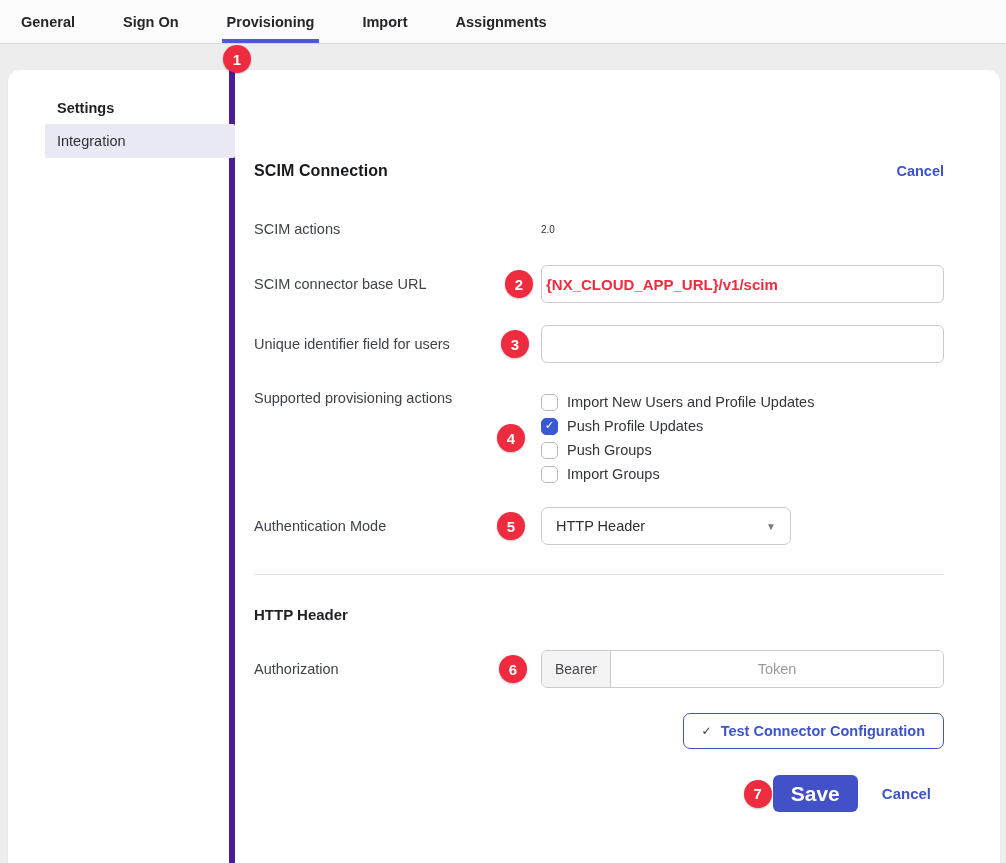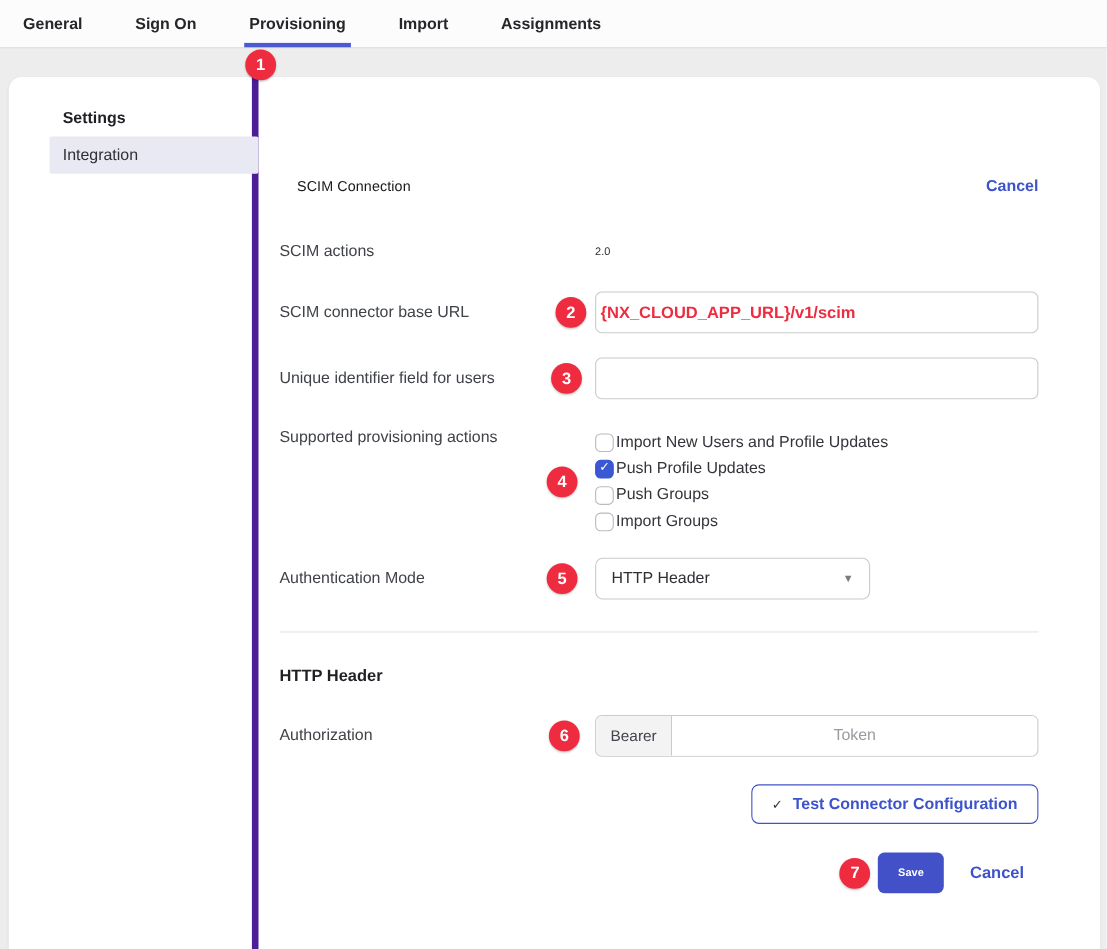--- a/index.html
+++ b/index.html
@@ -37,37 +37,37 @@
 
   
   .sidebar{position:absolute;left:17px;top:0;bottom:0;width:210px;border-right:6px solid #4c1d95;}
   .sidebar-heading{margin:30px 0 0 32px;font-size:14.5px;font-weight:700;color:#1f2024;}
   .sidebar-item{margin-top:8px;margin-left:20px;width:190px;height:34px;line-height:34px;padding-left:12px;font-size:14.5px;color:#2e3035;cursor:pointer;border-radius:2px;}
   .sidebar-item.selected{background:var(--selected-bg);}
 
   
   .main{position:absolute;left:210px;top:0;right:0;bottom:0;padding:92px 56px 0 36px;}
   .heading-row{display:flex;justify-content:space-between;align-items:baseline;height:24px;}
-  .section-title{font-size:13px;font-weight:400;color:#17181c;letter-spacing:.1px;margin-left:16px;}
+  .section-title{font-size:16px;font-weight:700;color:#17181c;letter-spacing:.1px;}
   .link{color:var(--accent);font-size:14.5px;font-weight:700;cursor:pointer;text-decoration:none;}
 
   .form-row{display:flex;align-items:center;position:relative;}
   .form-label{width:287px;flex:0 0 287px;font-size:14.5px;color:#3f4248;}
   .row-version{margin-top:33px;height:20px;}
   .plain-value{font-size:10px;color:#2d2f33;}
 
   .text-input{height:38px;border:1px solid var(--input-border);border-radius:6px;background:#fff;font-family:inherit;font-size:14.5px;color:#2d2f33;padding:0 4px;outline:none;}
   .row-baseurl{margin-top:26px;}
   .row-baseurl .text-input{width:403px;color:var(--url-red);font-weight:700;font-size:15px;}
   .row-uniqueid{margin-top:22px;}
   .row-uniqueid .text-input{width:403px;}
 
   .row-actions{margin-top:27px;align-items:flex-start;}
   .checkbox-list{display:flex;flex-direction:column;}
-  .checkbox-row{display:flex;align-items:center;height:24px;gap:2px;cursor:pointer;}
+  .checkbox-row{display:flex;align-items:center;height:24px;gap:9px;cursor:pointer;}
   .checkbox{width:17px;height:17px;border:1.5px solid #b9babd;border-radius:5px;background:#fff;display:flex;align-items:center;justify-content:center;flex:0 0 auto;}
   .checkbox.checked{background:var(--check-blue);border-color:var(--check-blue);}
   .checkbox.checked::after{content:"✓";color:#fff;font-size:11.5px;font-weight:700;line-height:1;}
   .checkbox-label{font-size:14.5px;color:#33353a;}
 
   .row-authmode{margin-top:21px;}
   .select{width:250px;height:38px;border:1px solid var(--input-border);border-radius:7px;display:flex;align-items:center;justify-content:space-between;padding:0 14px;font-size:14.5px;color:#2d2f33;cursor:pointer;background:#fff;}
   .select .caret{color:#7a7c80;font-size:10px;}
 
   .divider{margin-top:29px;border:none;border-top:1px solid #e3e3e4;height:0;}
@@ -78,21 +78,21 @@
   .input-prefix{width:69px;flex:0 0 69px;background:#f3f3f4;border-right:1px solid var(--input-border);display:flex;align-items:center;justify-content:center;font-size:14px;color:#43454a;}
   .input-group input{flex:1;border:none;outline:none;font-family:inherit;font-size:14.5px;color:#2d2f33;padding:0 12px;text-align:center;}
   .input-group input::placeholder{color:#9a9ba0;}
 
   .row-test{margin-top:25px;display:flex;justify-content:flex-end;}
   .test-btn{height:36px;padding:0 18px;border:1.5px solid var(--accent-strong);border-radius:7px;background:#fff;display:flex;align-items:center;gap:9px;cursor:pointer;font-family:inherit;}
   .test-btn .check-glyph{color:#33363b;font-size:12px;}
   .test-btn .test-label{color:var(--accent);font-size:14.5px;font-weight:700;}
 
   .row-save{margin-top:26px;display:flex;justify-content:flex-end;align-items:center;}
-  .save-btn{height:37px;padding:0 18px;margin-left:7px;background:var(--accent-strong);color:#fff;border:none;border-radius:6px;font-family:inherit;font-size:10px;font-weight:700;cursor:pointer;}
+  .save-btn{height:37px;padding:0 18px;margin-left:1px;background:var(--accent-strong);color:#fff;border:none;border-radius:6px;font-family:inherit;font-size:21px;font-weight:700;cursor:pointer;}
   .cancel-bottom{margin-left:24px;margin-right:13px;font-size:15px;}
 </style>
 </head>
 <body>
 
 <nav class="tabbar">
   <div class="tab">
       <span>General</span>
     </div>
   <div class="tab">

